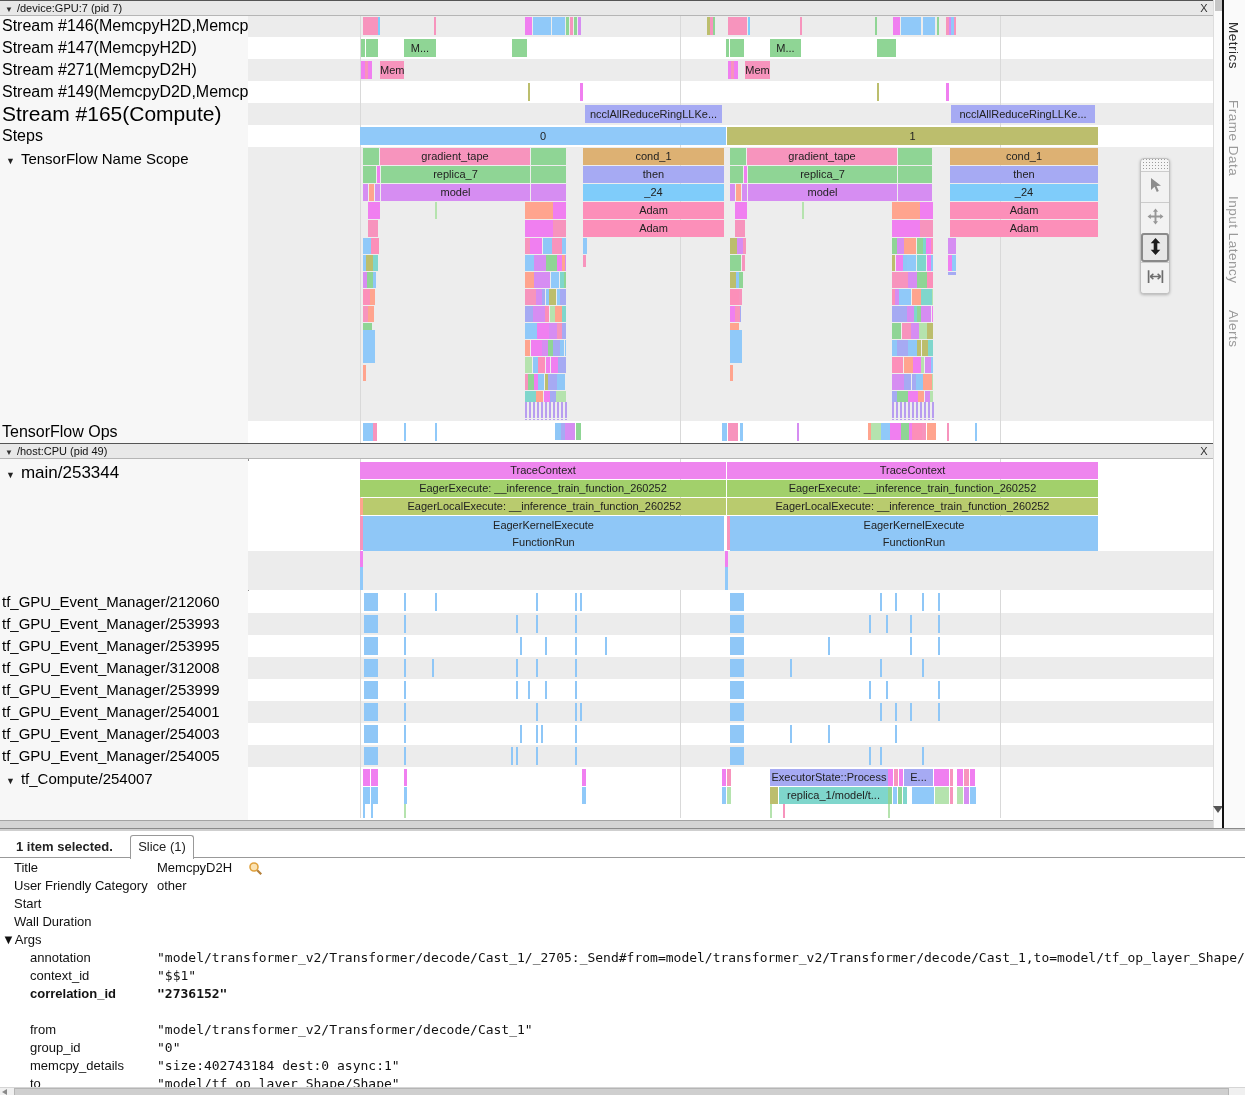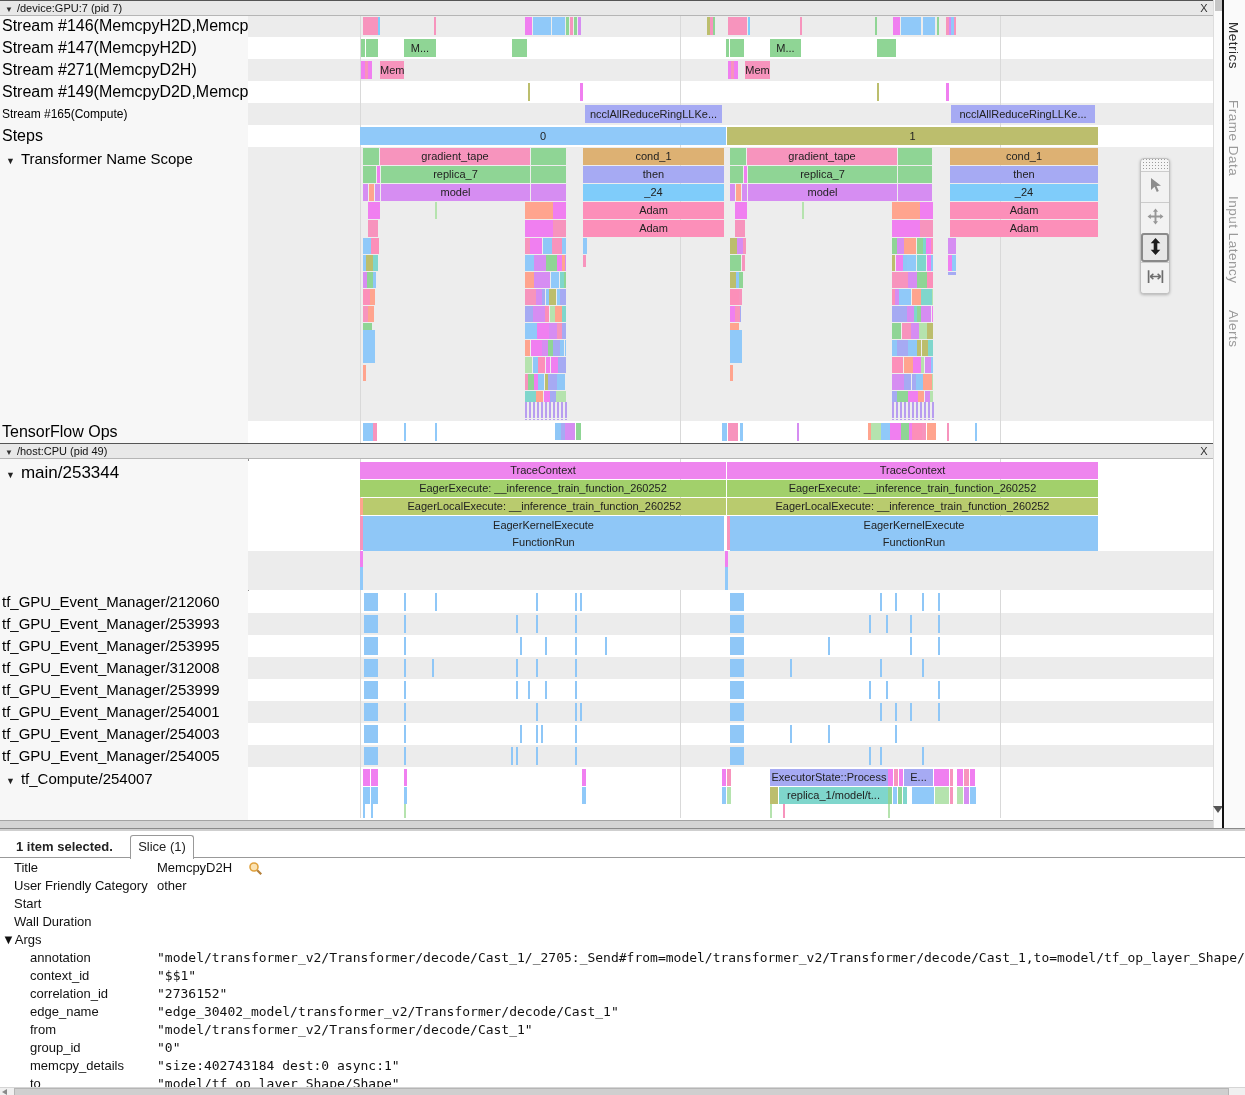--- a/index.html
+++ b/index.html
@@ -114,27 +114,27 @@
       <div class="bar" style="position: absolute; left: 380px; top: 61px; width: 24px; height: 18px; background: rgb(247, 148, 189); line-height: 18px;">Mem</div>
       <div class="bar" style="position: absolute; left: 728px; top: 61px; width: 3px; height: 18px; background: rgb(240, 127, 240); line-height: 18px;"></div>
       <div class="bar" style="position: absolute; left: 731px; top: 61px; width: 3px; height: 18px; background: rgb(247, 148, 189); line-height: 18px;"></div>
       <div class="bar" style="position: absolute; left: 734px; top: 61px; width: 4px; height: 18px; background: rgb(240, 127, 240); line-height: 18px;"></div>
       <div class="bar" style="position: absolute; left: 745px; top: 61px; width: 25px; height: 18px; background: rgb(247, 148, 189); line-height: 18px;">Mem</div>
       <div class="tracklabel" style="position: absolute; left: 0px; top: 81px; height: 22px; width: 248px; line-height: 22px; font-size: 16px; overflow: hidden; white-space: nowrap; padding-left: 2px; box-sizing: border-box; color: rgb(0, 0, 0);"><span>Stream #149(MemcpyD2D,Memcpy</span></div>
       <div class="bar" style="position: absolute; left: 528px; top: 83px; width: 2px; height: 18px; background: rgb(188, 190, 109); line-height: 18px;"></div>
       <div class="bar" style="position: absolute; left: 580px; top: 83px; width: 3px; height: 18px; background: rgb(240, 127, 240); line-height: 18px;"></div>
       <div class="bar" style="position: absolute; left: 877px; top: 83px; width: 2px; height: 18px; background: rgb(188, 190, 109); line-height: 18px;"></div>
       <div class="bar" style="position: absolute; left: 946px; top: 83px; width: 3px; height: 18px; background: rgb(240, 127, 240); line-height: 18px;"></div>
-      <div class="tracklabel" style="position: absolute; left: 0px; top: 103px; height: 22px; width: 248px; line-height: 22px; font-size: 12px; overflow: hidden; white-space: nowrap; padding-left: 2px; box-sizing: border-box; color: rgb(0, 0, 0);"><span>Stream #165(Compute)</span></div>
+      <div class="tracklabel" style="position: absolute; left: 0px; top: 103px; height: 22px; width: 248px; line-height: 22px; font-size: 21px; overflow: hidden; white-space: nowrap; padding-left: 2px; box-sizing: border-box; color: rgb(0, 0, 0);"><span>Stream #165(Compute)</span></div>
       <div class="bar" style="position: absolute; left: 585px; top: 105px; width: 137px; height: 18px; background: rgb(166, 170, 243); line-height: 18px;">ncclAllReduceRingLLKe...</div>
       <div class="bar" style="position: absolute; left: 951px; top: 105px; width: 144px; height: 18px; background: rgb(166, 170, 243); line-height: 18px;">ncclAllReduceRingLLKe...</div>
       <div class="tracklabel" style="position: absolute; left: 0px; top: 125px; height: 22px; width: 248px; line-height: 22px; font-size: 16px; overflow: hidden; white-space: nowrap; padding-left: 2px; box-sizing: border-box; color: rgb(0, 0, 0);"><span>Steps</span></div>
       <div class="bar" style="position: absolute; left: 360px; top: 127px; width: 366px; height: 18px; background: rgb(144, 201, 249); line-height: 18px;">0</div>
       <div class="bar" style="position: absolute; left: 727px; top: 127px; width: 371px; height: 18px; background: rgb(188, 190, 109); line-height: 18px;">1</div>
-      <div class="tracklabel" style="position: absolute; left: 0px; top: 147px; height: 24px; width: 248px; line-height: 24px; font-size: 15px; overflow: hidden; white-space: nowrap; padding-left: 6px; box-sizing: border-box; color: rgb(0, 0, 0);"><span class="tri-s">▼</span><span>Transformer Name Scope</span></div>
+      <div class="tracklabel" style="position: absolute; left: 0px; top: 147px; height: 24px; width: 248px; line-height: 24px; font-size: 15px; overflow: hidden; white-space: nowrap; padding-left: 6px; box-sizing: border-box; color: rgb(0, 0, 0);"><span class="tri-s">▼</span><span>TensorFlow Name Scope</span></div>
       <div class="bar" style="position: absolute; left: 363px; top: 148px; width: 16px; height: 17px; background: rgb(143, 213, 149); line-height: 17px;"></div>
       <div class="bar" style="position: absolute; left: 380px; top: 148px; width: 150px; height: 17px; background: rgb(247, 148, 189); line-height: 17px;">gradient_tape</div>
       <div class="bar" style="position: absolute; left: 531px; top: 148px; width: 35px; height: 17px; background: rgb(143, 213, 149); line-height: 17px;"></div>
       <div class="bar" style="position: absolute; left: 363px; top: 166px; width: 13px; height: 17px; background: rgb(143, 213, 149); line-height: 17px;"></div>
       <div class="bar" style="position: absolute; left: 377px; top: 166px; width: 3px; height: 17px; background: rgb(240, 127, 240); line-height: 17px;"></div>
       <div class="bar" style="position: absolute; left: 381px; top: 166px; width: 149px; height: 17px; background: rgb(143, 213, 149); line-height: 17px;">replica_7</div>
       <div class="bar" style="position: absolute; left: 531px; top: 166px; width: 35px; height: 17px; background: rgb(143, 213, 149); line-height: 17px;"></div>
       <div class="bar" style="position: absolute; left: 363px; top: 184px; width: 5px; height: 17px; background: rgb(214, 141, 242); line-height: 17px;"></div>
       <div class="bar" style="position: absolute; left: 369px; top: 184px; width: 5px; height: 17px; background: rgb(255, 164, 142); line-height: 17px;"></div>
       <div class="bar" style="position: absolute; left: 375px; top: 184px; width: 5px; height: 17px; background: rgb(214, 141, 242); line-height: 17px;"></div>
@@ -644,27 +644,23 @@
           <div class="dvalue" style="position: absolute; left: 157px; top: 0px;"></div>
         </div>
         <div style="position: absolute; left: 0px; top: 118px; width: 1245px; height: 18px; overflow: hidden;">
           <div class="dlabel" style="position: absolute; left: 30px; top: 0px;">annotation</div>
           <div class="dvalue mono" style="position: absolute; left: 157px; top: 0px; white-space: nowrap;">"model/transformer_v2/Transformer/decode/Cast_1/_2705:_Send#from=model/transformer_v2/Transformer/decode/Cast_1,to=model/tf_op_layer_Shape/Shape#::#edge"</div>
         </div>
         <div style="position: absolute; left: 0px; top: 136px; width: 1245px; height: 18px; overflow: hidden;">
           <div class="dlabel" style="position: absolute; left: 30px; top: 0px;">context_id</div>
           <div class="dvalue mono" style="position: absolute; left: 157px; top: 0px; white-space: nowrap;">"$$1"</div>
         </div>
-        <div style="position: absolute; left: 0px; top: 154px; width: 1098px; height: 18px; overflow: hidden;">
+        <div style="position: absolute; left: 0px; top: 154px; width: 1098px; height: 18px; overflow: hidden; font-weight: bold;">
           <div class="dlabel" style="position: absolute; left: 30px; top: 0px;">correlation_id</div>
           <div class="dvalue mono" style="position: absolute; left: 157px; top: 0px; white-space: nowrap;">"2736152"</div>
-        </div>
-        <div style="position: absolute; left: 0px; top: 172px; width: 1245px; height: 18px; overflow: hidden;">
-          <div class="dlabel" style="position: absolute; left: 30px; top: 0px;">edge_name</div>
-          <div class="dvalue mono" style="position: absolute; left: 157px; top: 0px; white-space: nowrap;">"edge_30402_model/transformer_v2/Transformer/decode/Cast_1"</div>
         </div>
         <div style="position: absolute; left: 0px; top: 190px; width: 1020px; height: 18px; overflow: hidden;">
           <div class="dlabel" style="position: absolute; left: 30px; top: 0px;">from</div>
           <div class="dvalue mono" style="position: absolute; left: 157px; top: 0px; white-space: nowrap;">"model/transformer_v2/Transformer/decode/Cast_1"</div>
         </div>
         <div style="position: absolute; left: 0px; top: 208px; width: 1245px; height: 18px; overflow: hidden;">
           <div class="dlabel" style="position: absolute; left: 30px; top: 0px;">group_id</div>
           <div class="dvalue mono" style="position: absolute; left: 157px; top: 0px; white-space: nowrap;">"0"</div>
         </div>
         <div style="position: absolute; left: 0px; top: 226px; width: 1245px; height: 18px; overflow: hidden;">

